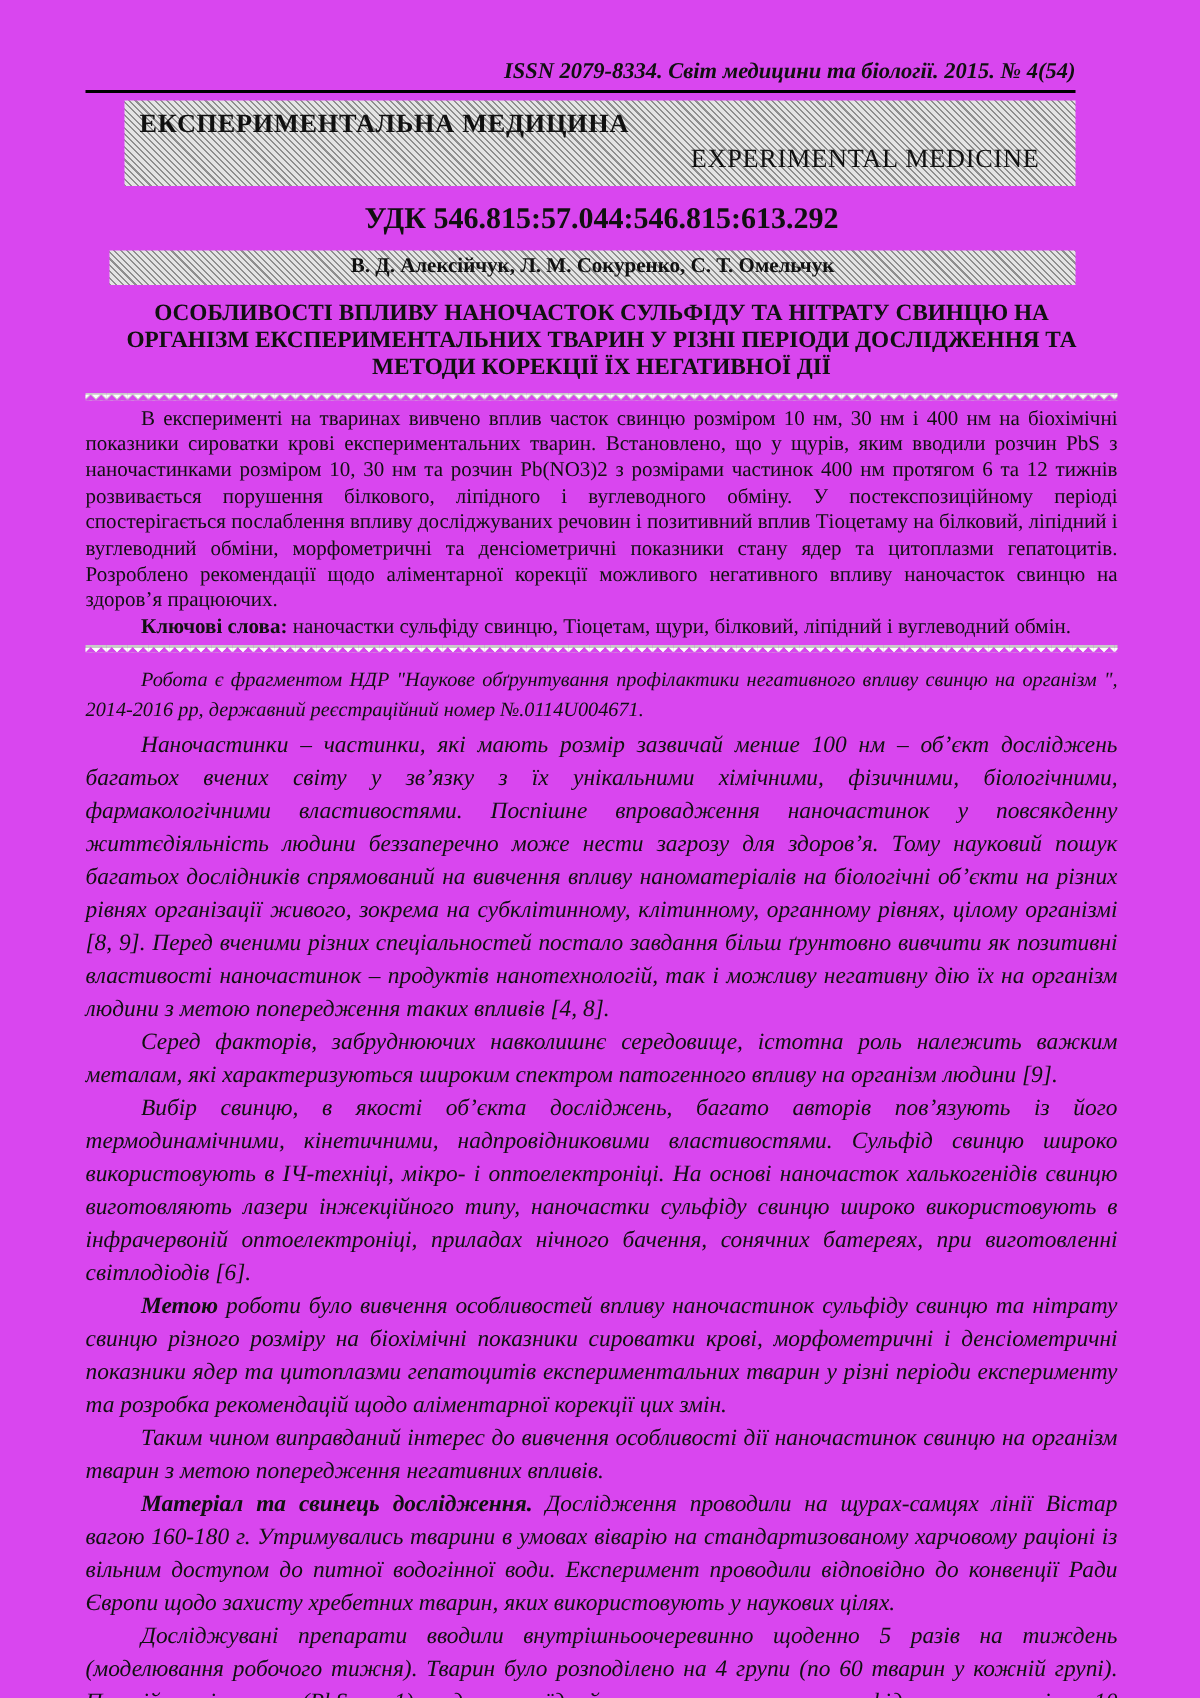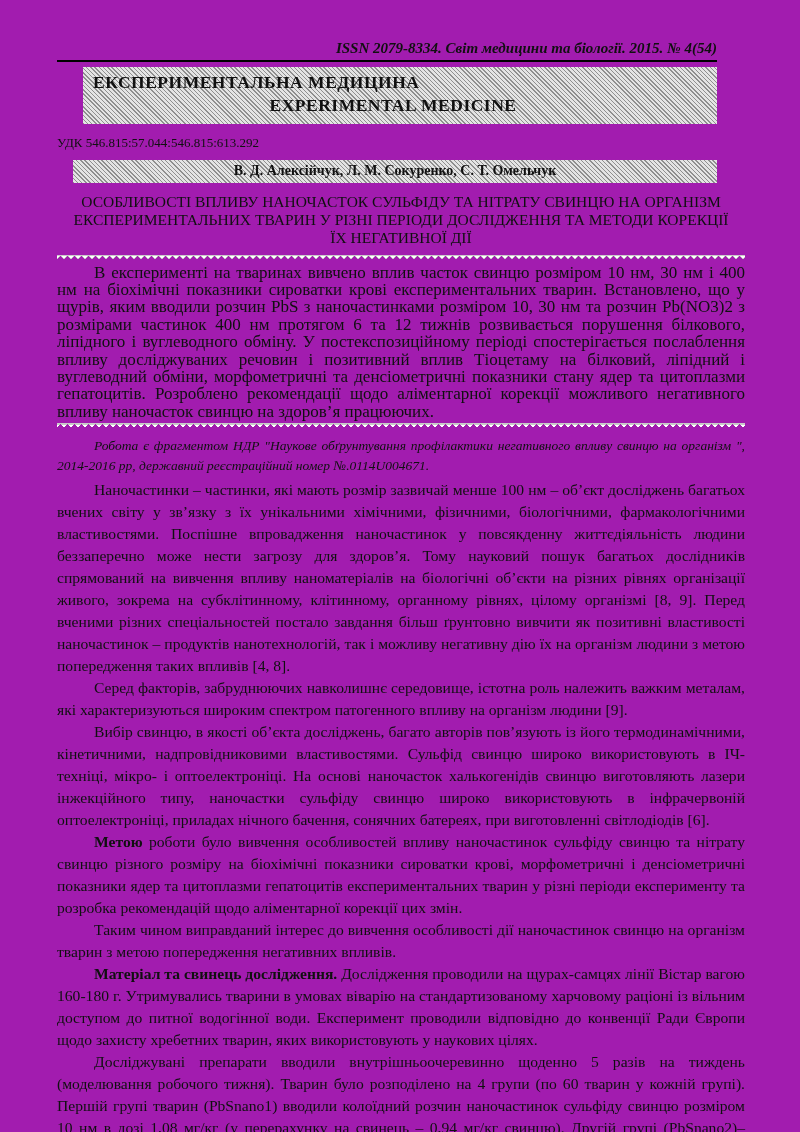--- a/index.html
+++ b/index.html
@@ -1,47 +1,47 @@
 <!DOCTYPE html>
 <html lang="uk"><head>
 <meta charset="utf-8">
 <style>
   html,body{margin:0;padding:0;background:#fff;}
   .page{
     width:800px;height:1132px;box-sizing:border-box;
-    background:#a21caf;color:#101010;
+    background:#d946ef;color:#101010;
     padding:40px 55px 0 57px;
     font-family:"Liberation Serif","DejaVu Serif",serif;
     overflow:hidden;position:relative;
   }
   .issn{font-style:italic;font-weight:bold;font-size:15px;text-align:right;margin:0 28px 3px 0;white-space:nowrap;}
   .rule{height:2px;background:#000;width:660px;margin:0 0 5px 0;}
   .hatch{background:repeating-linear-gradient(45deg,#8f8f8f 0px,#8f8f8f 1px,#e4e4e4 1px,#e4e4e4 3px);}
   .section-banner{margin:0 28px 0 26px;padding:4px 24px 7px 10px;}
   .section-banner .uk{font-weight:bold;font-size:17.5px;line-height:23px;text-align:left;letter-spacing:.5px;}
-  .section-banner .en{font-weight:bold;font-size:17.5px;line-height:23px;text-align:center;letter-spacing:.5px;}
-  .udc{font-weight:normal;font-size:13px;margin:11px 0 9px 0;}
+  .section-banner .en{font-weight:normal;font-size:17.5px;line-height:23px;text-align:right;letter-spacing:.5px;}
+  .udc{font-weight:bold;font-size:20px;margin:11px 0 9px 0;text-align:center;}
   .authors-banner{margin:0 28px 0 16px;padding:2px 0 3px;text-align:center;font-weight:bold;font-size:14px;line-height:17.5px;}
-  .title{font-weight:normal;font-size:15.5px;line-height:18px;text-align:center;margin:10px 16px 8px;}
+  .title{font-weight:bold;font-size:15.5px;line-height:18px;text-align:center;margin:10px 16px 8px;}
   .zigzag{
     height:5px;margin:3px 0 4px;
     background-image:
       linear-gradient(135deg,#fff 2px,transparent 0),
       linear-gradient(-135deg,#fff 2px,transparent 0),
       linear-gradient(135deg,#c9c9c9 3.2px,transparent 0),
       linear-gradient(-135deg,#c9c9c9 3.2px,transparent 0);
     background-position:0 1.6px,0 1.6px,0 0,0 0;
     background-size:7px 5px;
     background-repeat:repeat-x;
   }
-  .abstract{font-size:17px;line-height:17.4px;text-align:justify;}
+  .abstract{font-size:14px;line-height:17.4px;text-align:justify;}
   .abstract p{margin:0;text-indent:37px;}
   .funding{font-style:italic;font-size:13.5px;line-height:19.5px;text-align:justify;text-indent:37px;margin:8px 0 4px;}
   .body-text{font-size:15.6px;line-height:22px;text-align:justify;}
-  .body-text p{margin:0;text-indent:37px;}
+  .body-text p{margin:0;text-indent:37px;font-style:italic;}
   .lead{font-weight:bold;}
 </style>
 </head>
 <body>
 
 <div class="page">
 
   <div class="issn">ISSN 2079-8334. Світ медицини та біології. 2015. № 4(54)</div>
   <div class="rule"></div>
 
@@ -55,20 +55,21 @@
   <div class="authors-banner hatch">
     <div>В. Д. Алексійчук, Л. М. Сокуренко, С. Т. Омельчук</div>
   </div>
 
   <h1 class="title">ОСОБЛИВОСТІ ВПЛИВУ НАНОЧАСТОК СУЛЬФІДУ ТА НІТРАТУ СВИНЦЮ НА ОРГАНІЗМ ЕКСПЕРИМЕНТАЛЬНИХ ТВАРИН У РІЗНІ ПЕРІОДИ ДОСЛІДЖЕННЯ ТА МЕТОДИ КОРЕКЦІЇ ЇХ НЕГАТИВНОЇ ДІЇ</h1>
 
   <div class="zigzag"></div>
 
   <div class="abstract">
     <p>В експерименті на тваринах вивчено вплив часток свинцю розміром 10 нм, 30 нм і 400 нм на біохімічні показники сироватки крові експериментальних тварин. Встановлено, що у щурів, яким вводили розчин PbS з наночастинками розміром 10, 30 нм та розчин Pb(NO3)2 з розмірами частинок 400 нм протягом 6 та 12 тижнів розвивається порушення білкового, ліпідного і вуглеводного обміну. У постекспозиційному періоді спостерігається послаблення впливу досліджуваних речовин і позитивний вплив Тіоцетаму на білковий, ліпідний і вуглеводний обміни, морфометричні та денсіометричні показники стану ядер та цитоплазми гепатоцитів. Розроблено рекомендації щодо аліментарної корекції можливого негативного впливу наночасток свинцю на здоров’я працюючих.</p>
+    <p><span class="lead">Ключові слова:</span> <span>наночастки сульфіду свинцю, Тіоцетам, щури, білковий, ліпідний і вуглеводний обмін.</span></p>
   </div>
 
   <div class="zigzag"></div>
 
   <p class="funding">Робота є фрагментом НДР "Наукове обґрунтування профілактики негативного впливу свинцю на організм ", 2014-2016 рр, державний реєстраційний номер №.0114U004671.</p>
 
   <div class="body-text">
     <p><span class="lead"></span><span>Наночастинки – частинки, які мають розмір зазвичай менше 100 нм – об’єкт досліджень багатьох вчених світу у зв’язку з їх унікальними хімічними, фізичними, біологічними, фармакологічними властивостями. Поспішне впровадження наночастинок у повсякденну життєдіяльність людини беззаперечно може нести загрозу для здоров’я. Тому науковий пошук багатьох дослідників спрямований на вивчення впливу наноматеріалів на біологічні об’єкти на різних рівнях організації живого, зокрема на субклітинному, клітинному, органному рівнях, цілому організмі [8, 9]. Перед вченими різних спеціальностей постало завдання більш ґрунтовно вивчити як позитивні властивості наночастинок – продуктів нанотехнологій, так і можливу негативну дію їх на організм людини з метою попередження таких впливів [4, 8].</span></p>
     <p><span class="lead"></span><span>Серед факторів, забруднюючих навколишнє середовище, істотна роль належить важким металам, які характеризуються широким спектром патогенного впливу на організм людини [9].</span></p>
     <p><span class="lead"></span><span>Вибір свинцю, в якості об’єкта досліджень, багато авторів пов’язують із його термодинамічними, кінетичними, надпровідниковими властивостями. Сульфід свинцю широко використовують в ІЧ-техніці, мікро- і оптоелектроніці. На основі наночасток халькогенідів свинцю виготовляють лазери інжекційного типу, наночастки сульфіду свинцю широко використовують в інфрачервоній оптоелектроніці, приладах нічного бачення, сонячних батереях, при виготовленні світлодіодів [6].</span></p>

